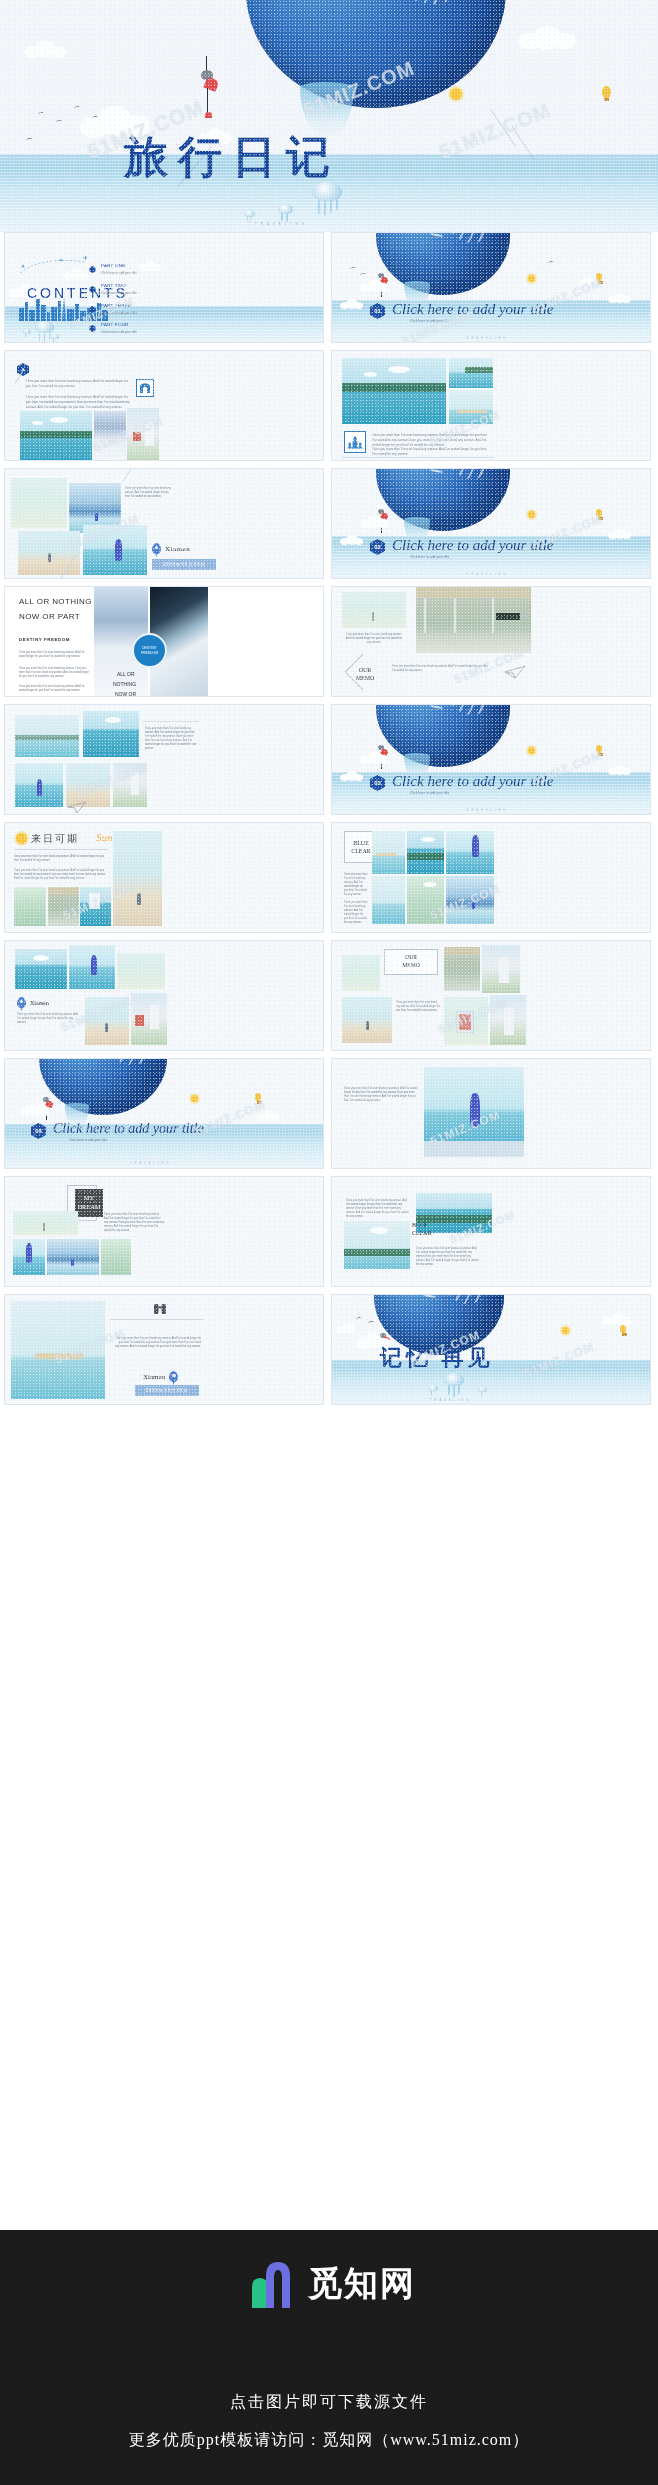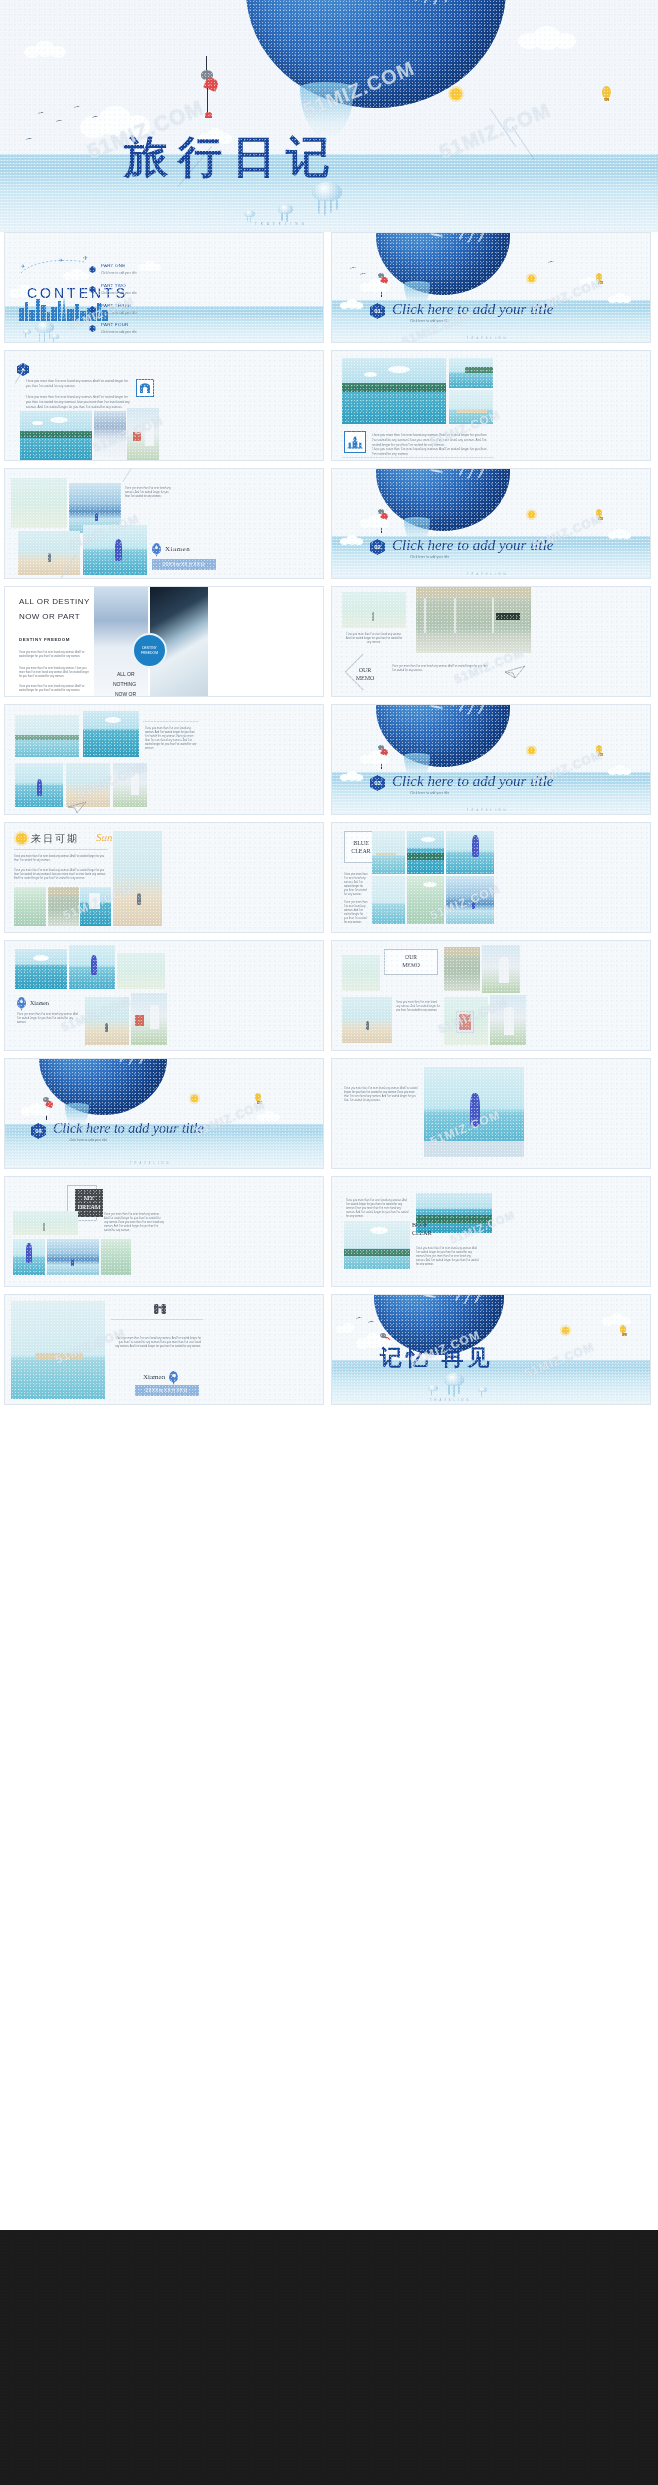--- a/index.html
+++ b/index.html
@@ -520,21 +520,21 @@
       <div class="script" style="left:60px; top:68px; font-size:15px;">Click here to add your title</div>
       <div class="txt xs" style="left:78px; top:86px; color:#5f7a92; font-size:3.4px;">Click here to add your title</div>
       <div class="lbl" style="left:135px; top:104px; font-size:2.6px; letter-spacing:3px; color:#8fb2c8;">TRAVELING</div>
       <div class="wm" style="left:198px; top:56px; font-size:12px;">51MIZ.COM</div>
     </div>
   </div>
 
   <div class="srow">
 
     <div class="slide" style="background:#ffffff;">
-      <div class="lbl" style="left:14px; top:10px; font-size:8px; color:#2c3137; letter-spacing:.4px;">ALL OR DESTINY</div>
+      <div class="lbl" style="left:14px; top:10px; font-size:8px; color:#2c3137; letter-spacing:.4px;">ALL OR NOTHING</div>
       <div class="lbl" style="left:14px; top:25px; font-size:8px; color:#2c3137; letter-spacing:.4px;">NOW OR PART</div>
       <div class="lbl" style="left:14px; top:50px; font-size:4.4px; font-weight:700; color:#2c3137; letter-spacing:.6px;">DESTINY FREEDOM</div>
       <div class="txt tiny" style="left:14px; top:64px; width:72px;">I love you more than I've ever loved any woman. And I've waited longer for you than I've waited for any woman.</div>
       <div class="txt tiny" style="left:14px; top:80px; width:72px;">I love you more than I've ever loved any woman. I love you more than I've ever loved any woman. And I've waited longer for you than I've waited for any woman.</div>
       <div class="txt tiny" style="left:14px; top:98px; width:72px;">I love you more than I've ever loved any woman. And I've waited longer for you than I've waited for any woman.</div>
 
       <div class="ph snow" style="left:89px; top:0; width:54px; height:111px;"></div>
       <div class="ph" style="left:145px; top:0; width:58px; height:111px; background:linear-gradient(150deg,#101c2a 0%,#2b4257 28%,#9fbccf 46%,#e9f0f5 58%,#c6d6e2 100%);"></div>
 
       <div class="badgecircle" style="left:127px; top:46px; width:35px; height:35px; font-size:3.4px;">
@@ -914,13 +914,24 @@
       <div class="lbl" style="left:98px; top:104px; font-size:2.6px; letter-spacing:3px; color:#8fb2c8;">TRAVELING</div>
 
       <div class="wm" style="left:76px; top:46px; font-size:12px;">51MIZ.COM</div>
       <div class="wm" style="left:190px; top:58px; font-size:12px;">51MIZ.COM</div>
     </div>
   </div>
 
 </div>
 
 <div id="footer">
+  <div class="logo-row">
+    <span class="logo-mark">
+      <svg width="56" height="52" viewBox="0 0 56 52">
+        <path d="M10 50 L10 30 Q10 20 18 20 Q26 20 26 30 L26 50 Z" fill="#28c286"></path>
+        <path d="M24 50 L24 18 Q24 4 36 4 Q48 4 48 18 L48 50 L40 50 L40 20 Q40 12 36 12 Q32 12 32 20 L32 50 Z" fill="#6b6fe0"></path>
+      </svg>
+    </span>
+    <span class="logo-text">觅知网</span>
+  </div>
+  <div class="foot-line1">点击图片即可下载源文件</div>
+  <div class="foot-line2">更多优质ppt模板请访问：觅知网（www.51miz.com）</div>
 </div>
 
 </body></html>

